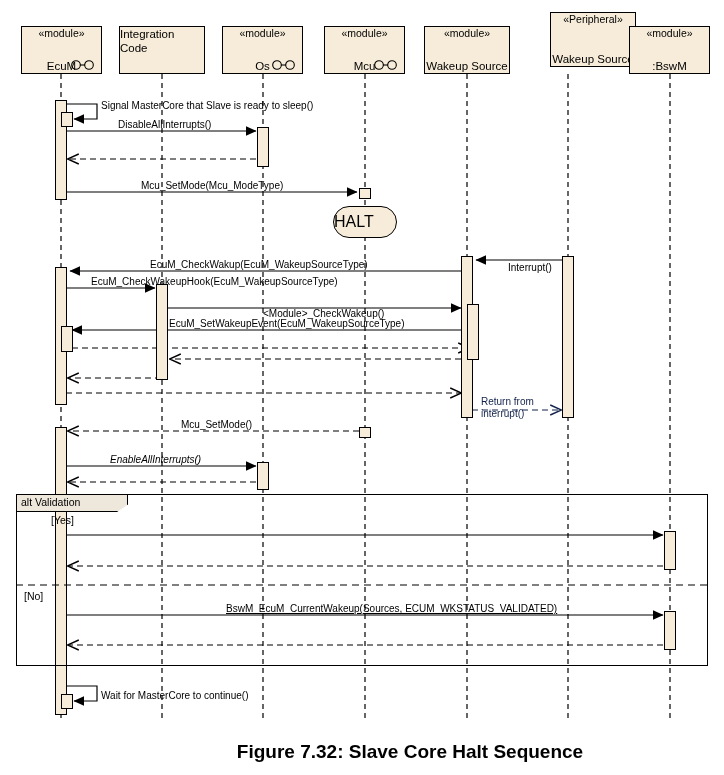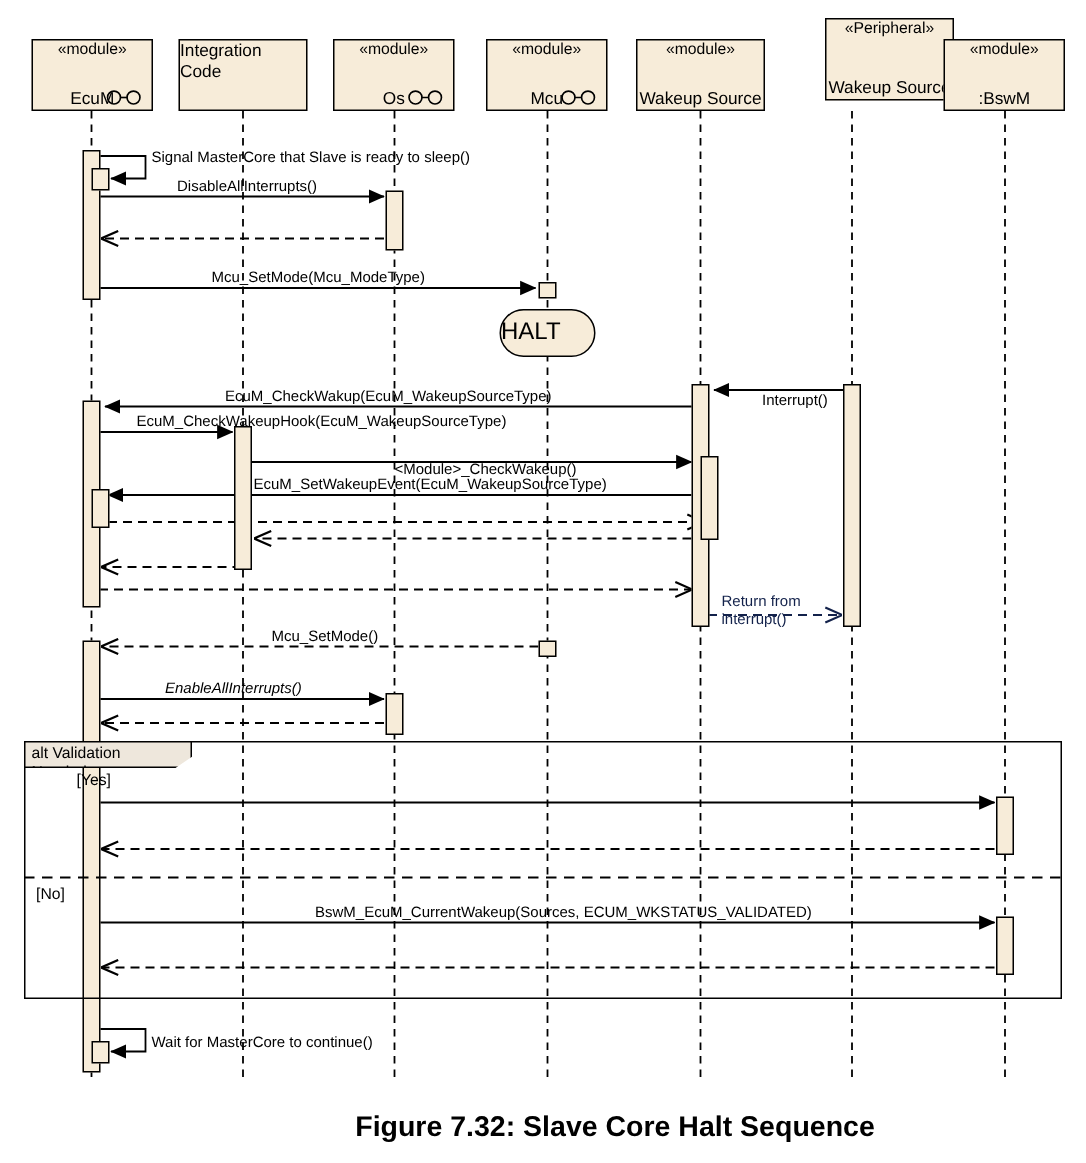--- a/index.html
+++ b/index.html
@@ -198,17 +198,17 @@
   <div class="msg" style="left:508px;top:246px;margin-top:16px;">Interrupt()</div>
   <div class="msg" style="left:150px;top:259px;">EcuM_CheckWakup(EcuM_WakeupSourceType)</div>
   <div class="msg" style="left:67px;top:276px;margin-left:24px;">EcuM_CheckWakeupHook(EcuM_WakeupSourceType)</div>
   <div class="msg" style="left:263px;top:296px;margin-top:12px;">&lt;Module&gt;_CheckWakeup()</div>
   <div class="msg" style="left:169px;top:318px;">EcuM_SetWakeupEvent(EcuM_WakeupSourceType)</div>
   <div class="msg blue" style="left:481px;top:396px;width:62px;white-space:normal;line-height:11.5px;">
     <span>Return from interrupt()</span>
   </div>
   <div class="msg" style="left:181px;top:419px;">Mcu_SetMode()</div>
   <div class="msg" style="left:110px;top:454px;font-style:italic;">EnableAllInterrupts()</div>
-  <div class="msg" style="left:210px;top:603px;">BswM_EcuM_CurrentWakeup(Sources, ECUM_WKSTATUS_VALIDATED)</div>
+  <div class="msg" style="left:226px;top:603px;text-decoration:underline;">BswM_EcuM_CurrentWakeup(Sources, ECUM_WKSTATUS_VALIDATED)</div>
   <div class="msg" style="left:101px;top:690px;">Wait for MasterCore to continue()</div>
 
   <div class="caption" style="top:741px;margin-left:48px;">Figure 7.32: Slave Core Halt Sequence</div>
 </div>
 
 </body></html>

